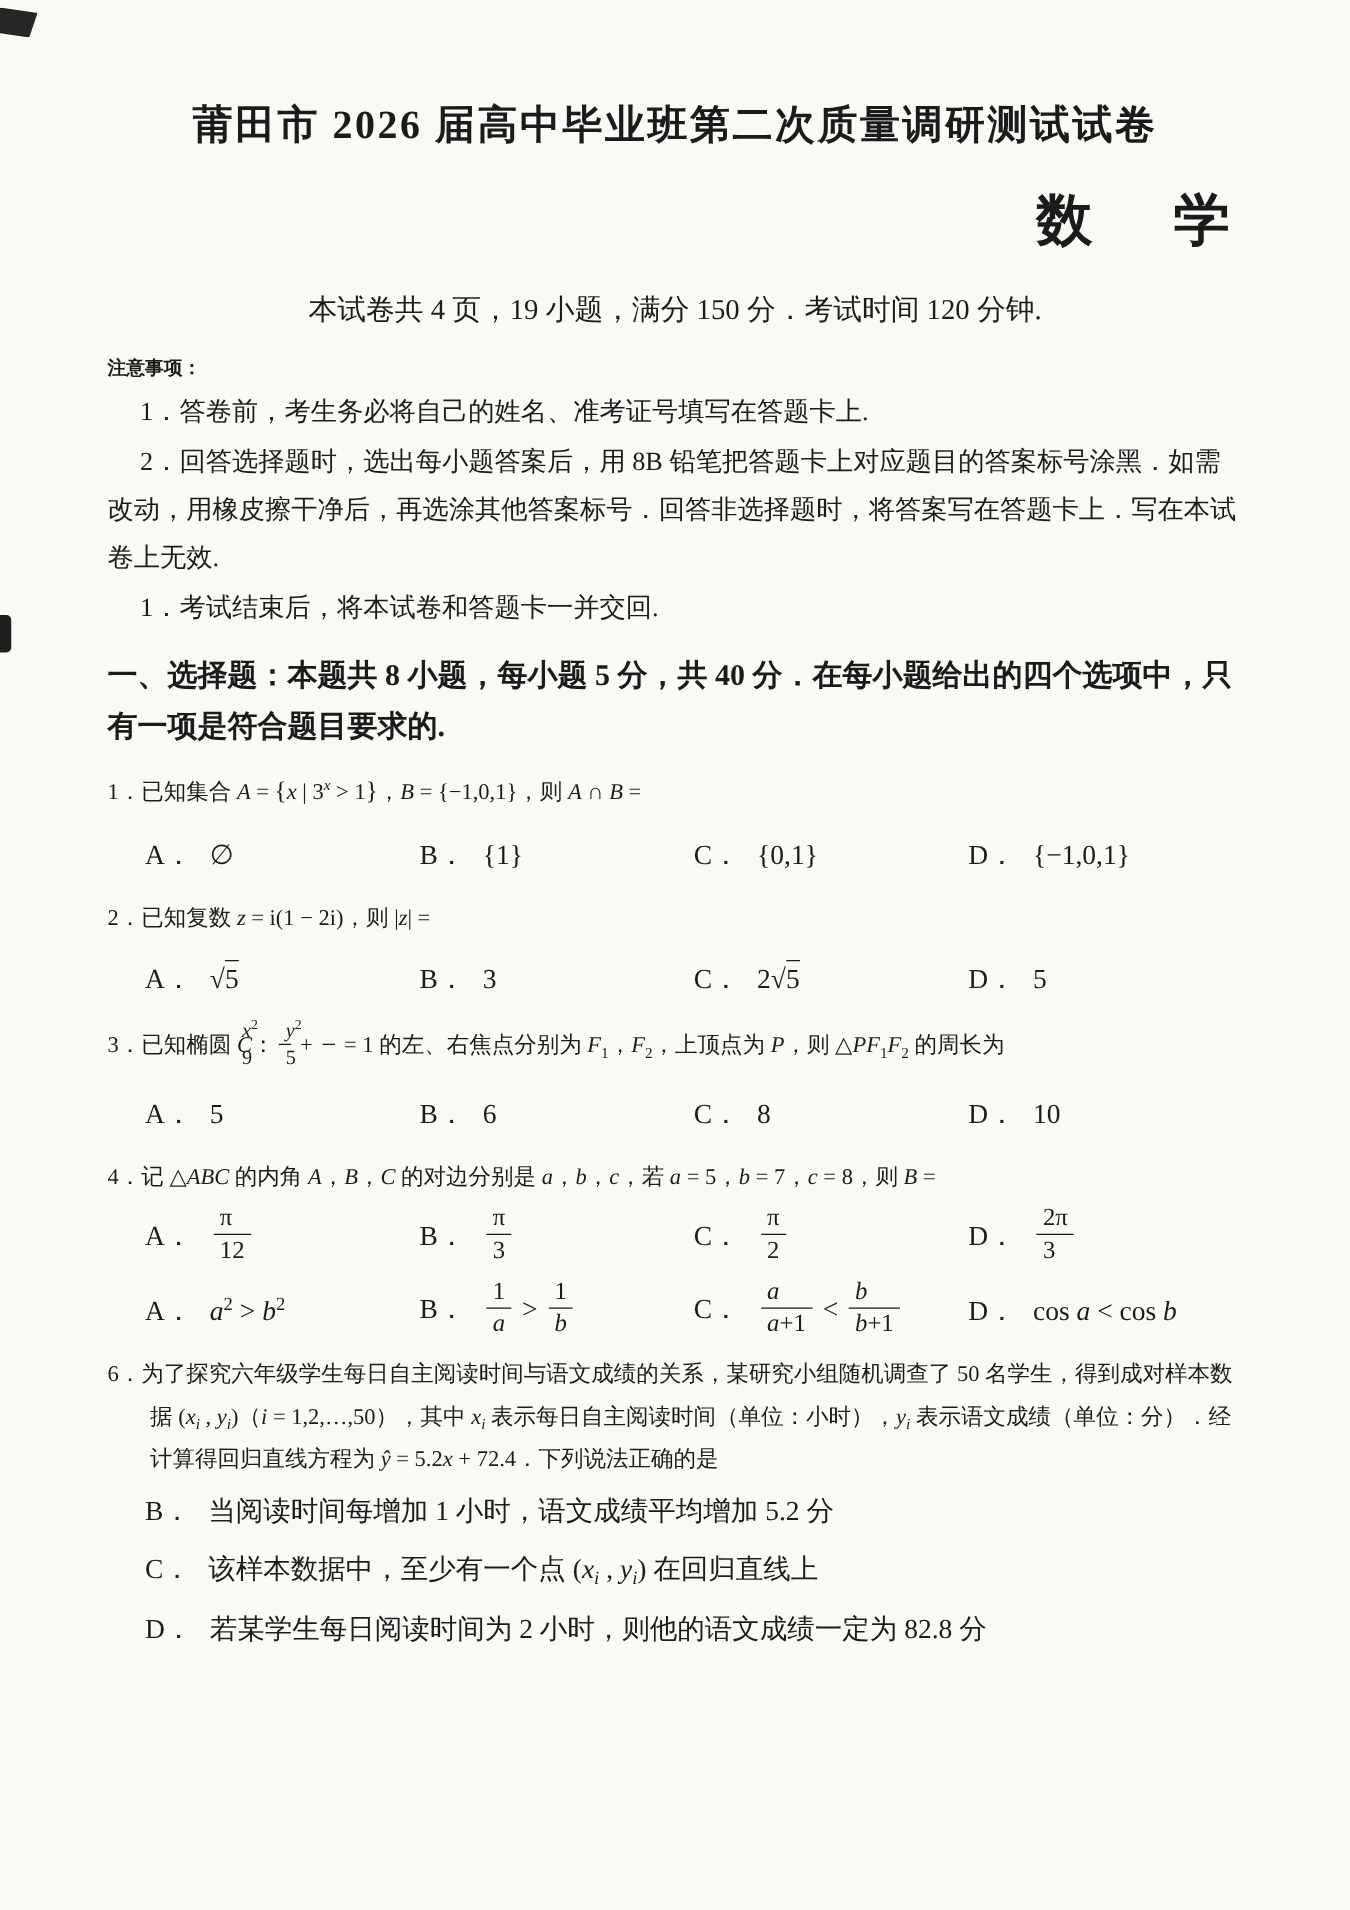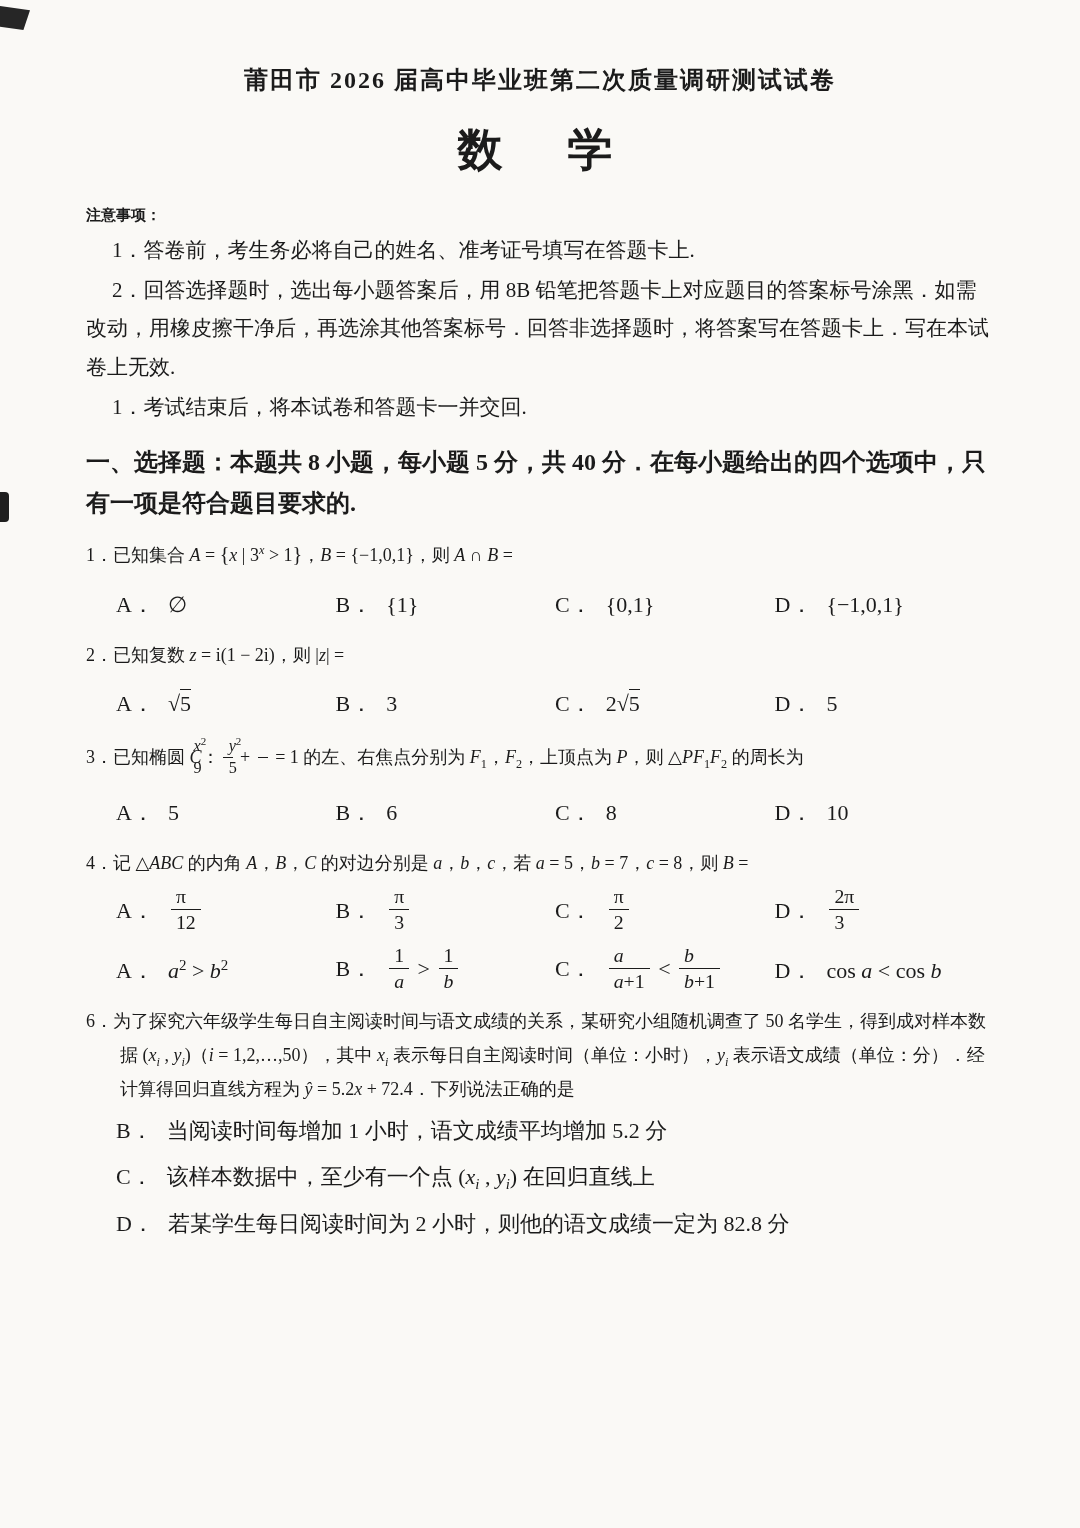--- a/index.html
+++ b/index.html
@@ -10,22 +10,22 @@
     background:#faf9f6; padding:64px 86px 26px; display:flex; flex-direction:column;
     overflow:hidden;
   }
   
   .artifact{ position:absolute; pointer-events:none; }
   .a1{ left:0; top:6px; width:30px; height:24px; background:#262626;
        clip-path:polygon(0 0,100% 18%,78% 100%,0 86%);
        box-shadow:2px 36px 0 -8px #3a3a3a; }
   .a2{ left:0; top:492px; width:9px; height:30px; background:#1f1f1f; border-radius:0 4px 4px 0; }
 
-  .title{ text-align:center; font-size:24px; font-weight:bold; letter-spacing:2px; }
-  .subject{ text-align:center; font-size:45px; font-weight:bold; letter-spacing:10px; margin:24px 0 26px; }
+  .title{ text-align:center; font-size:32px; font-weight:bold; letter-spacing:2px; margin-top:14px; }
+  .subject{ text-align:right; font-size:45px; font-weight:bold; letter-spacing:10px; margin:24px 0 26px; }
   .meta{ text-align:center; font-size:23px; margin-bottom:22px; }
 
   .notice-title{ font-size:15px; font-weight:bold; margin-bottom:6px; }
   .notice-item{ font-size:21px; line-height:1.82; text-indent:26px; margin-bottom:2px; }
 
   .section-title{ font-size:24px; font-weight:bold; line-height:1.7; margin:14px 0 12px; }
 
   .questions{ flex:0 0 auto; }
   .question{ margin-bottom:8px; }
   .stem{ font-size:18px; line-height:1.85; padding-left:34px; text-indent:-34px; }
@@ -50,20 +50,21 @@
 </style>
 </head>
 <body>
 
 <div class="page">
   <div class="artifact a1"></div>
   <div class="artifact a2"></div>
 
   <h1 class="title">莆田市 2026 届高中毕业班第二次质量调研测试试卷</h1>
   <h2 class="subject">数　学</h2>
+  <p class="meta">本试卷共 4 页，19 小题，满分 150 分．考试时间 120 分钟.</p>
 
   <p class="notice-title">注意事项：</p>
   <p class="notice-item">1．答卷前，考生务必将自己的姓名、准考证号填写在答题卡上.</p>
   <p class="notice-item">2．回答选择题时，选出每小题答案后，用 8B 铅笔把答题卡上对应题目的答案标号涂黑．如需改动，用橡皮擦干净后，再选涂其他答案标号．回答非选择题时，将答案写在答题卡上．写在本试卷上无效.</p>
   <p class="notice-item">1．考试结束后，将本试卷和答题卡一并交回.</p>
 
   <p class="section-title">一、选择题：本题共 8 小题，每小题 5 分，共 40 分．在每小题给出的四个选项中，只有一项是符合题目要求的.</p>
 
   <div class="questions">
       <div class="question">

